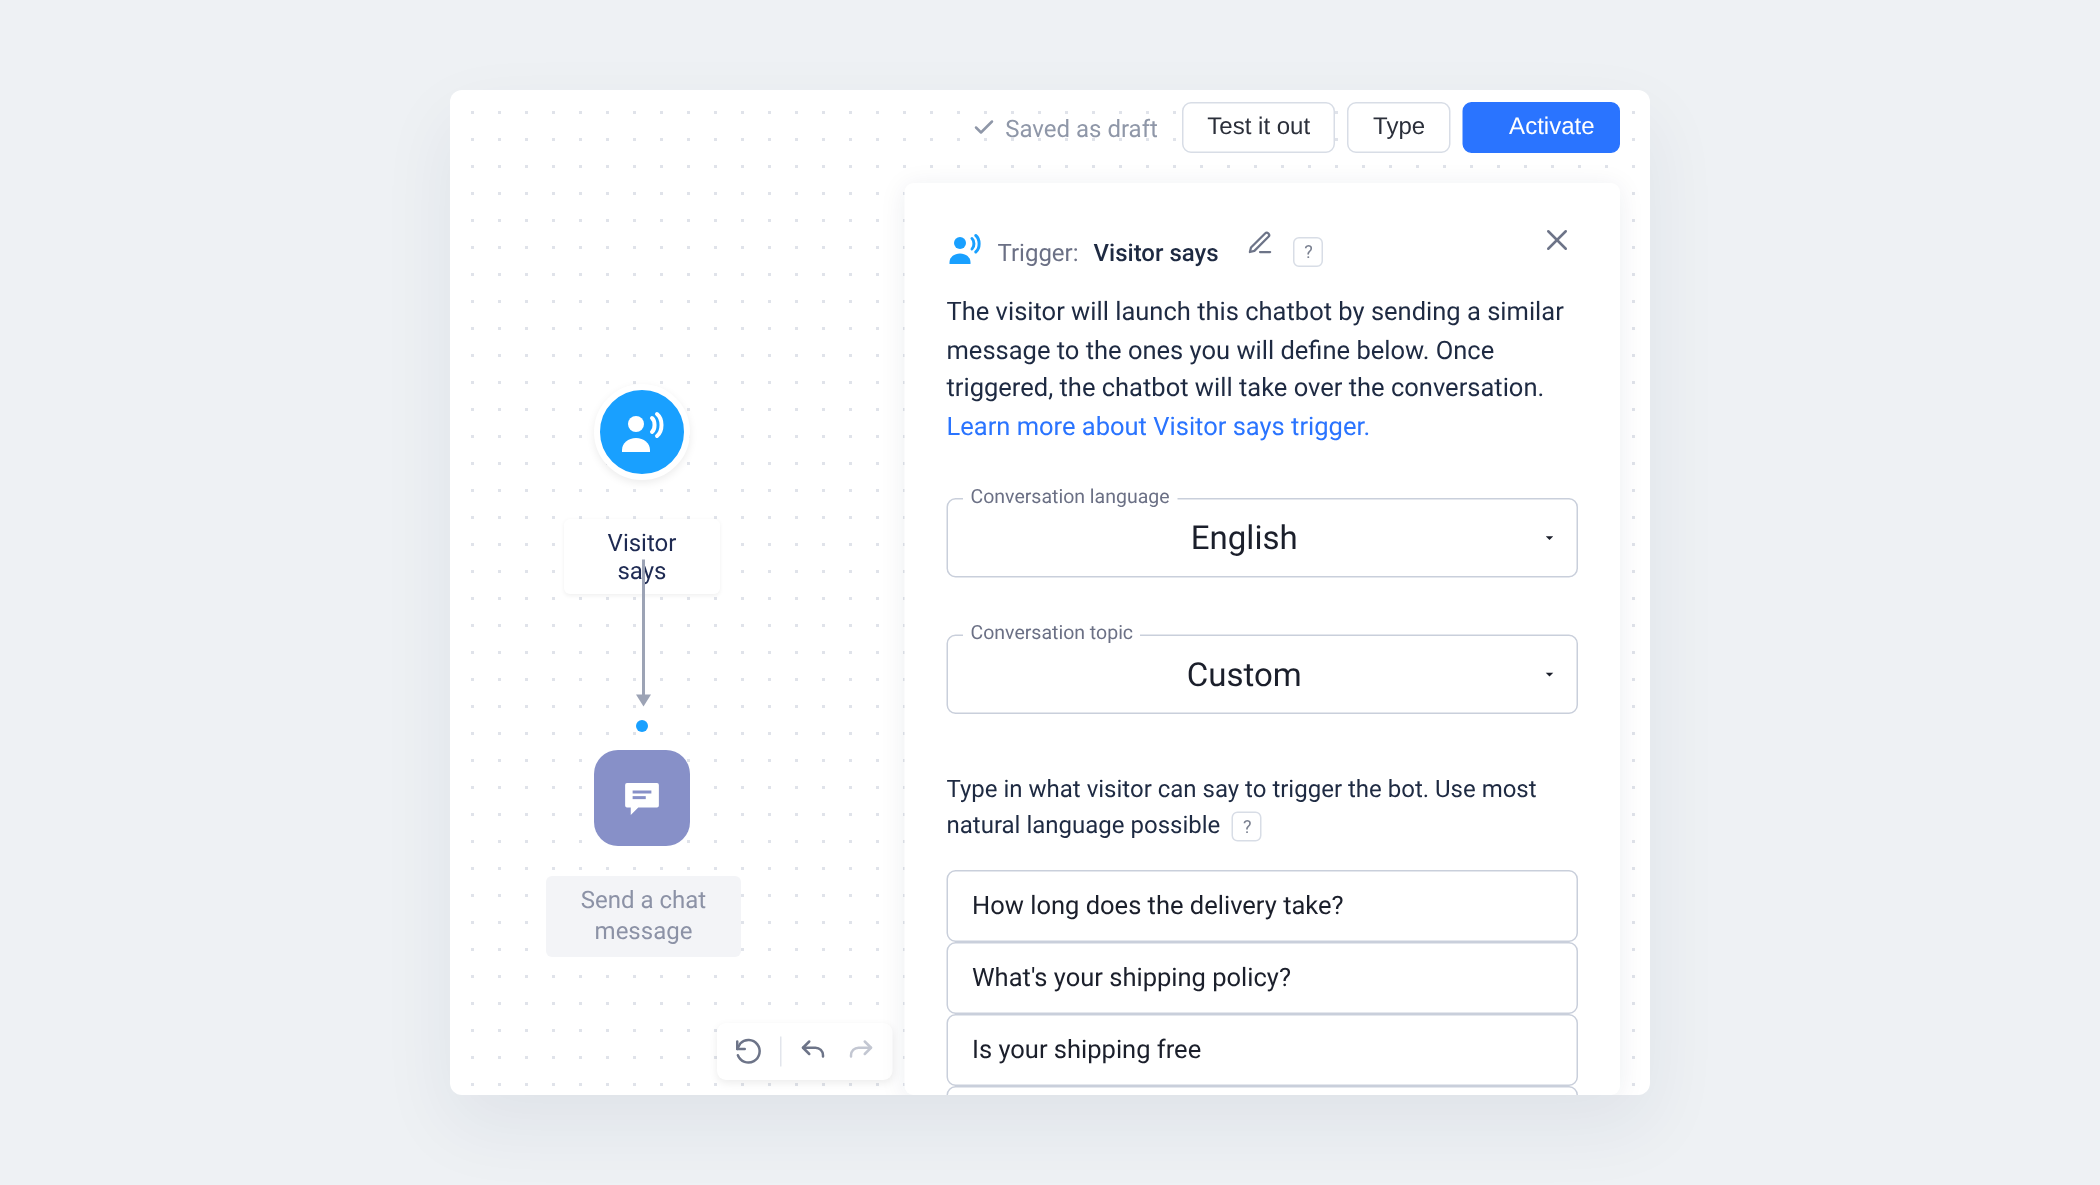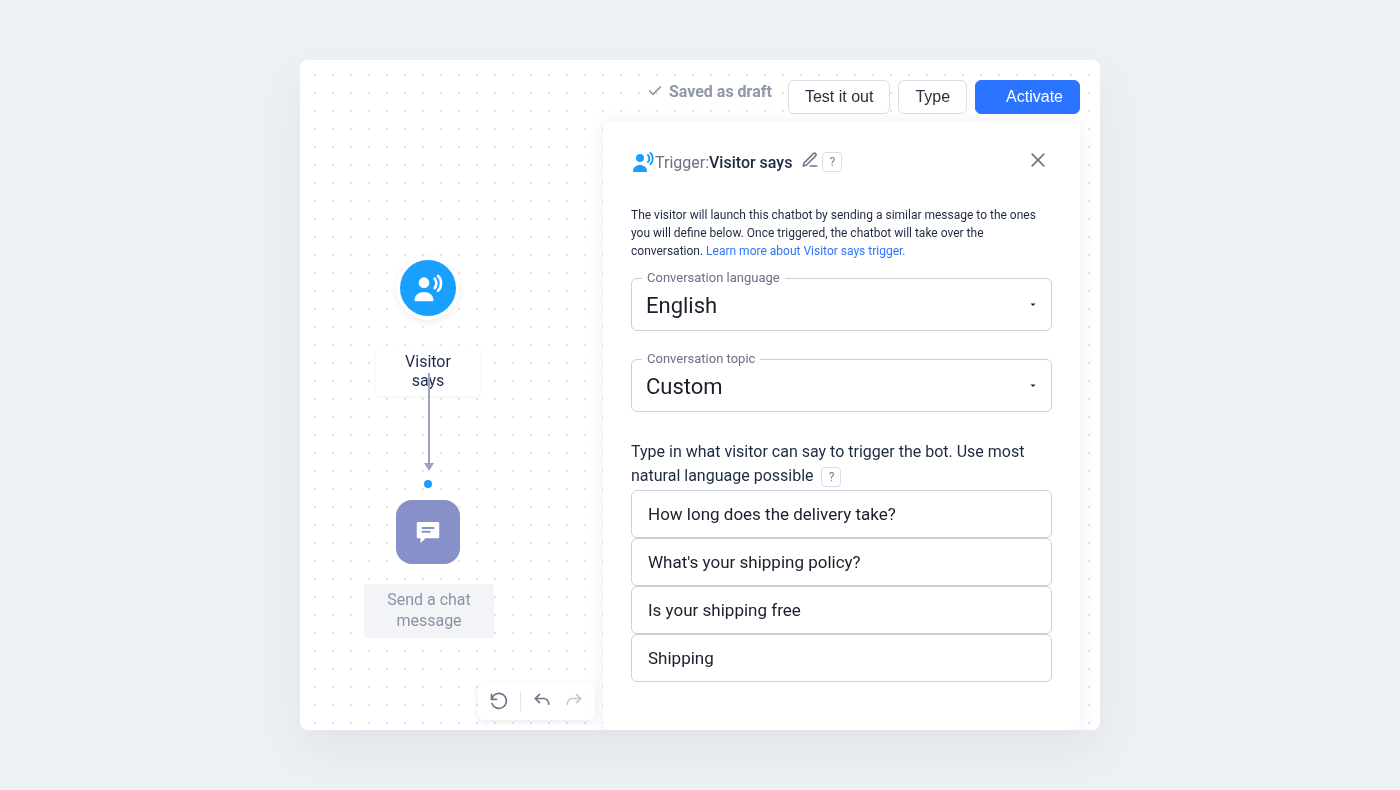--- a/index.html
+++ b/index.html
@@ -32,31 +32,30 @@
     position: absolute;
     top: 8px;
     right: 20px;
     display: flex;
     align-items: center;
     gap: 8px;
     z-index: 5;
   }
   .saved {
     display: flex; align-items: center; gap: 6px;
-    color: #8f97a8; font-size: 16px; margin-right: 8px; font-weight: bold;
+    color: #8f97a8; font-size: 16px; margin-right: 8px;
   }
   .btn {
     border: 1px solid #d8dde6;
     background: #fff;
     color: #2b2f3a;
     font-size: 16px;
     padding: 7px 16px;
     border-radius: 6px;
     cursor: pointer;
-    margin-top: 12px;
   }
   .btn.primary {
     background: #2a74ff;
     border-color: #2a74ff;
     color: #fff;
     padding-left: 30px;
   }
 
   
   .node {
@@ -143,71 +142,72 @@
     right: 20px;
     bottom: 0;
     background: #fff;
     border-radius: 6px;
     box-shadow: 0 2px 18px rgba(30,40,80,0.08);
     padding: 24px 28px 0 28px;
     overflow: hidden;
     z-index: 4;
   }
   .panel-header {
-    display: flex; align-items: center; gap: 0;
-    margin-bottom: 28px;
+    display: flex; align-items: flex-end; gap: 10px;
+    margin-bottom: 18px;
   }
   .panel-header .title-label {
     color: #6b7085; font-size: 16px;
   }
   .panel-header .title-value {
     color: #1e2a42; font-size: 16px; font-weight: 500;
   }
   .panel-header .spacer { flex: 1; }
   .qmark {
     display: inline-flex; align-items: center; justify-content: center;
     width: 20px; height: 20px;
     border: 1px solid #d8dde6; border-radius: 4px;
     color: #7a8090; font-size: 12px;
     background: #fff;
   }
   .close-btn { cursor: pointer; padding: 4px; }
 
   .desc {
-    color: #1e2a42; font-size: 12px; line-height: 1.5;
-    margin-bottom: 18px;
+    color: #1e2a42; font-size: 17px; line-height: 1.5;
+    margin-bottom: 34px;
   }
   .desc a { color: #2a74ff; text-decoration: none; }
 
   .field {
     position: relative;
     border: 1px solid #c9cfdb;
     border-radius: 6px;
     padding: 14px 38px 12px 14px;
-    margin-bottom: 28px;
+    margin-bottom: 38px;
     cursor: pointer;
+    text-align: center;
   }
   .field-label {
     position: absolute;
     top: -9px; left: 10px;
     background: #fff;
     padding: 0 5px;
     font-size: 13px;
     color: #6b7085;
   }
   .field-value {
     font-size: 22px; color: #1b1f2b;
   }
   .field .caret {
     position: absolute; right: 12px; top: 50%; transform: translateY(-50%);
   }
 
   .instruct {
     color: #1e2a42; font-size: 16px; line-height: 1.5;
-    margin-bottom: 2px;
+    margin-bottom: 18px;
   }
   .instruct .qmark { vertical-align: middle; margin-left: 4px; }
 
   .phrase {
     border: 1px solid #c9cfdb;
     border-radius: 6px;
     padding: 13px 16px;
     font-size: 17px;
     color: #1b1f2b;
     cursor: text;

